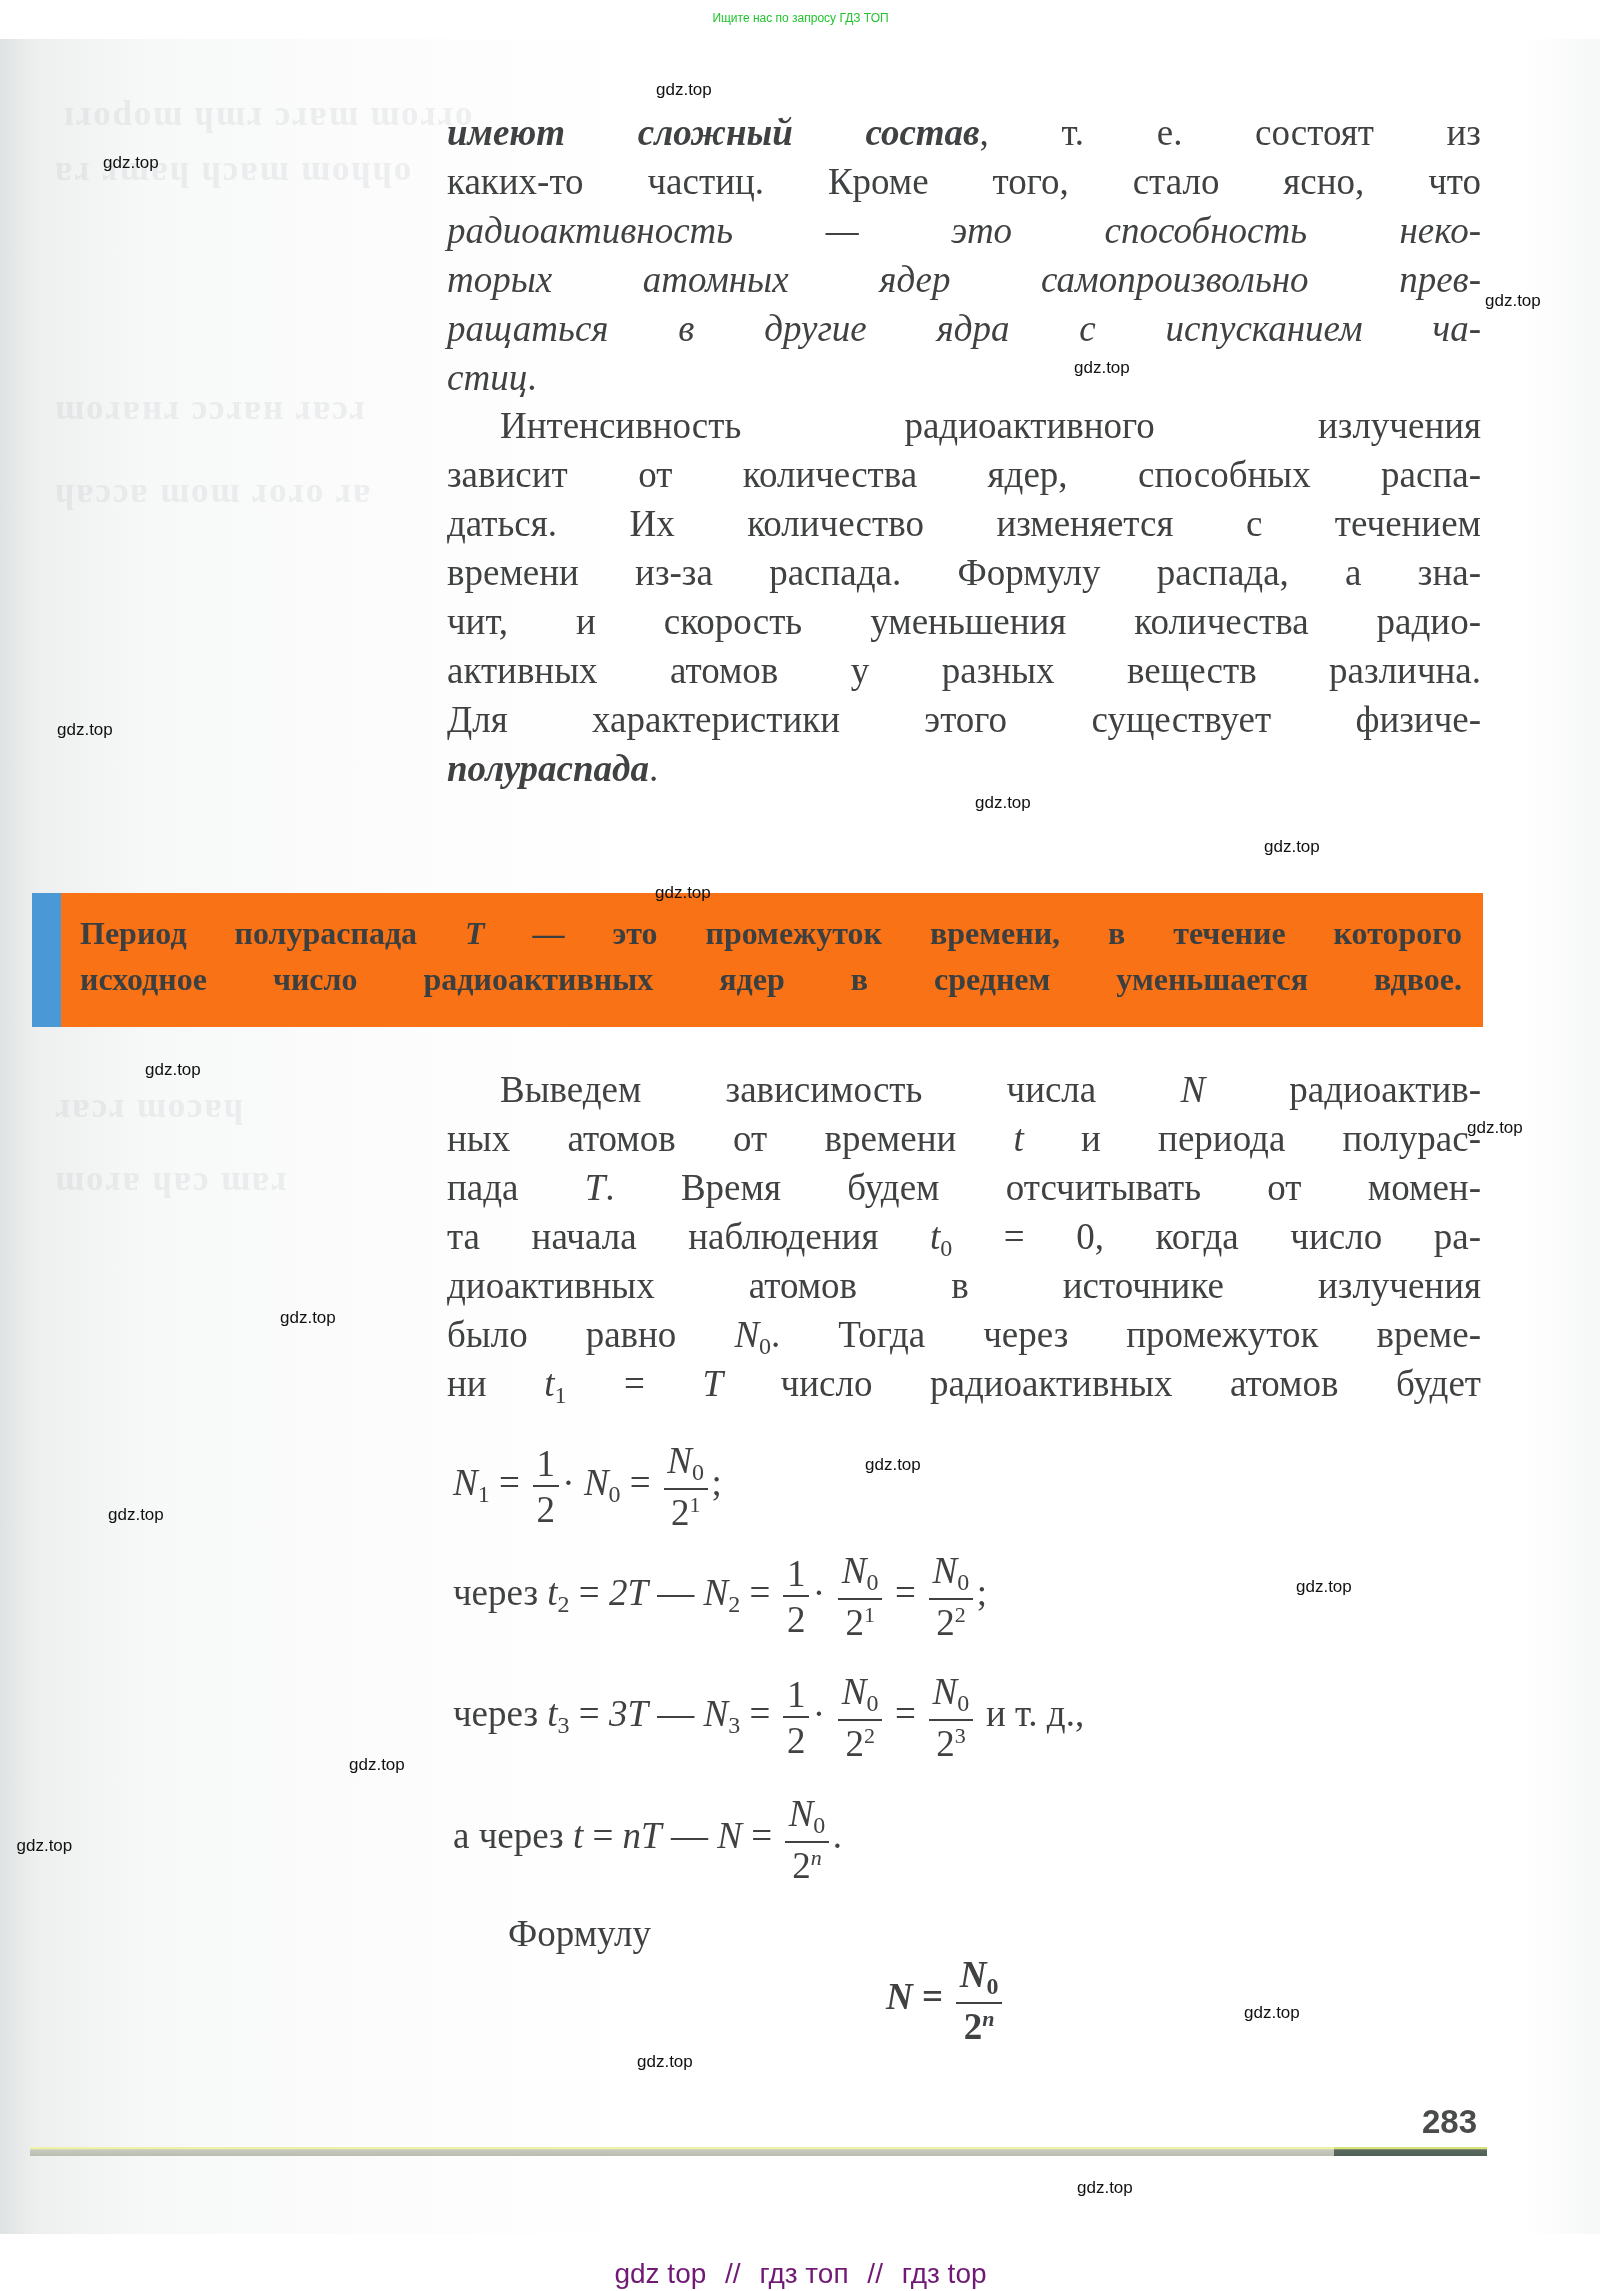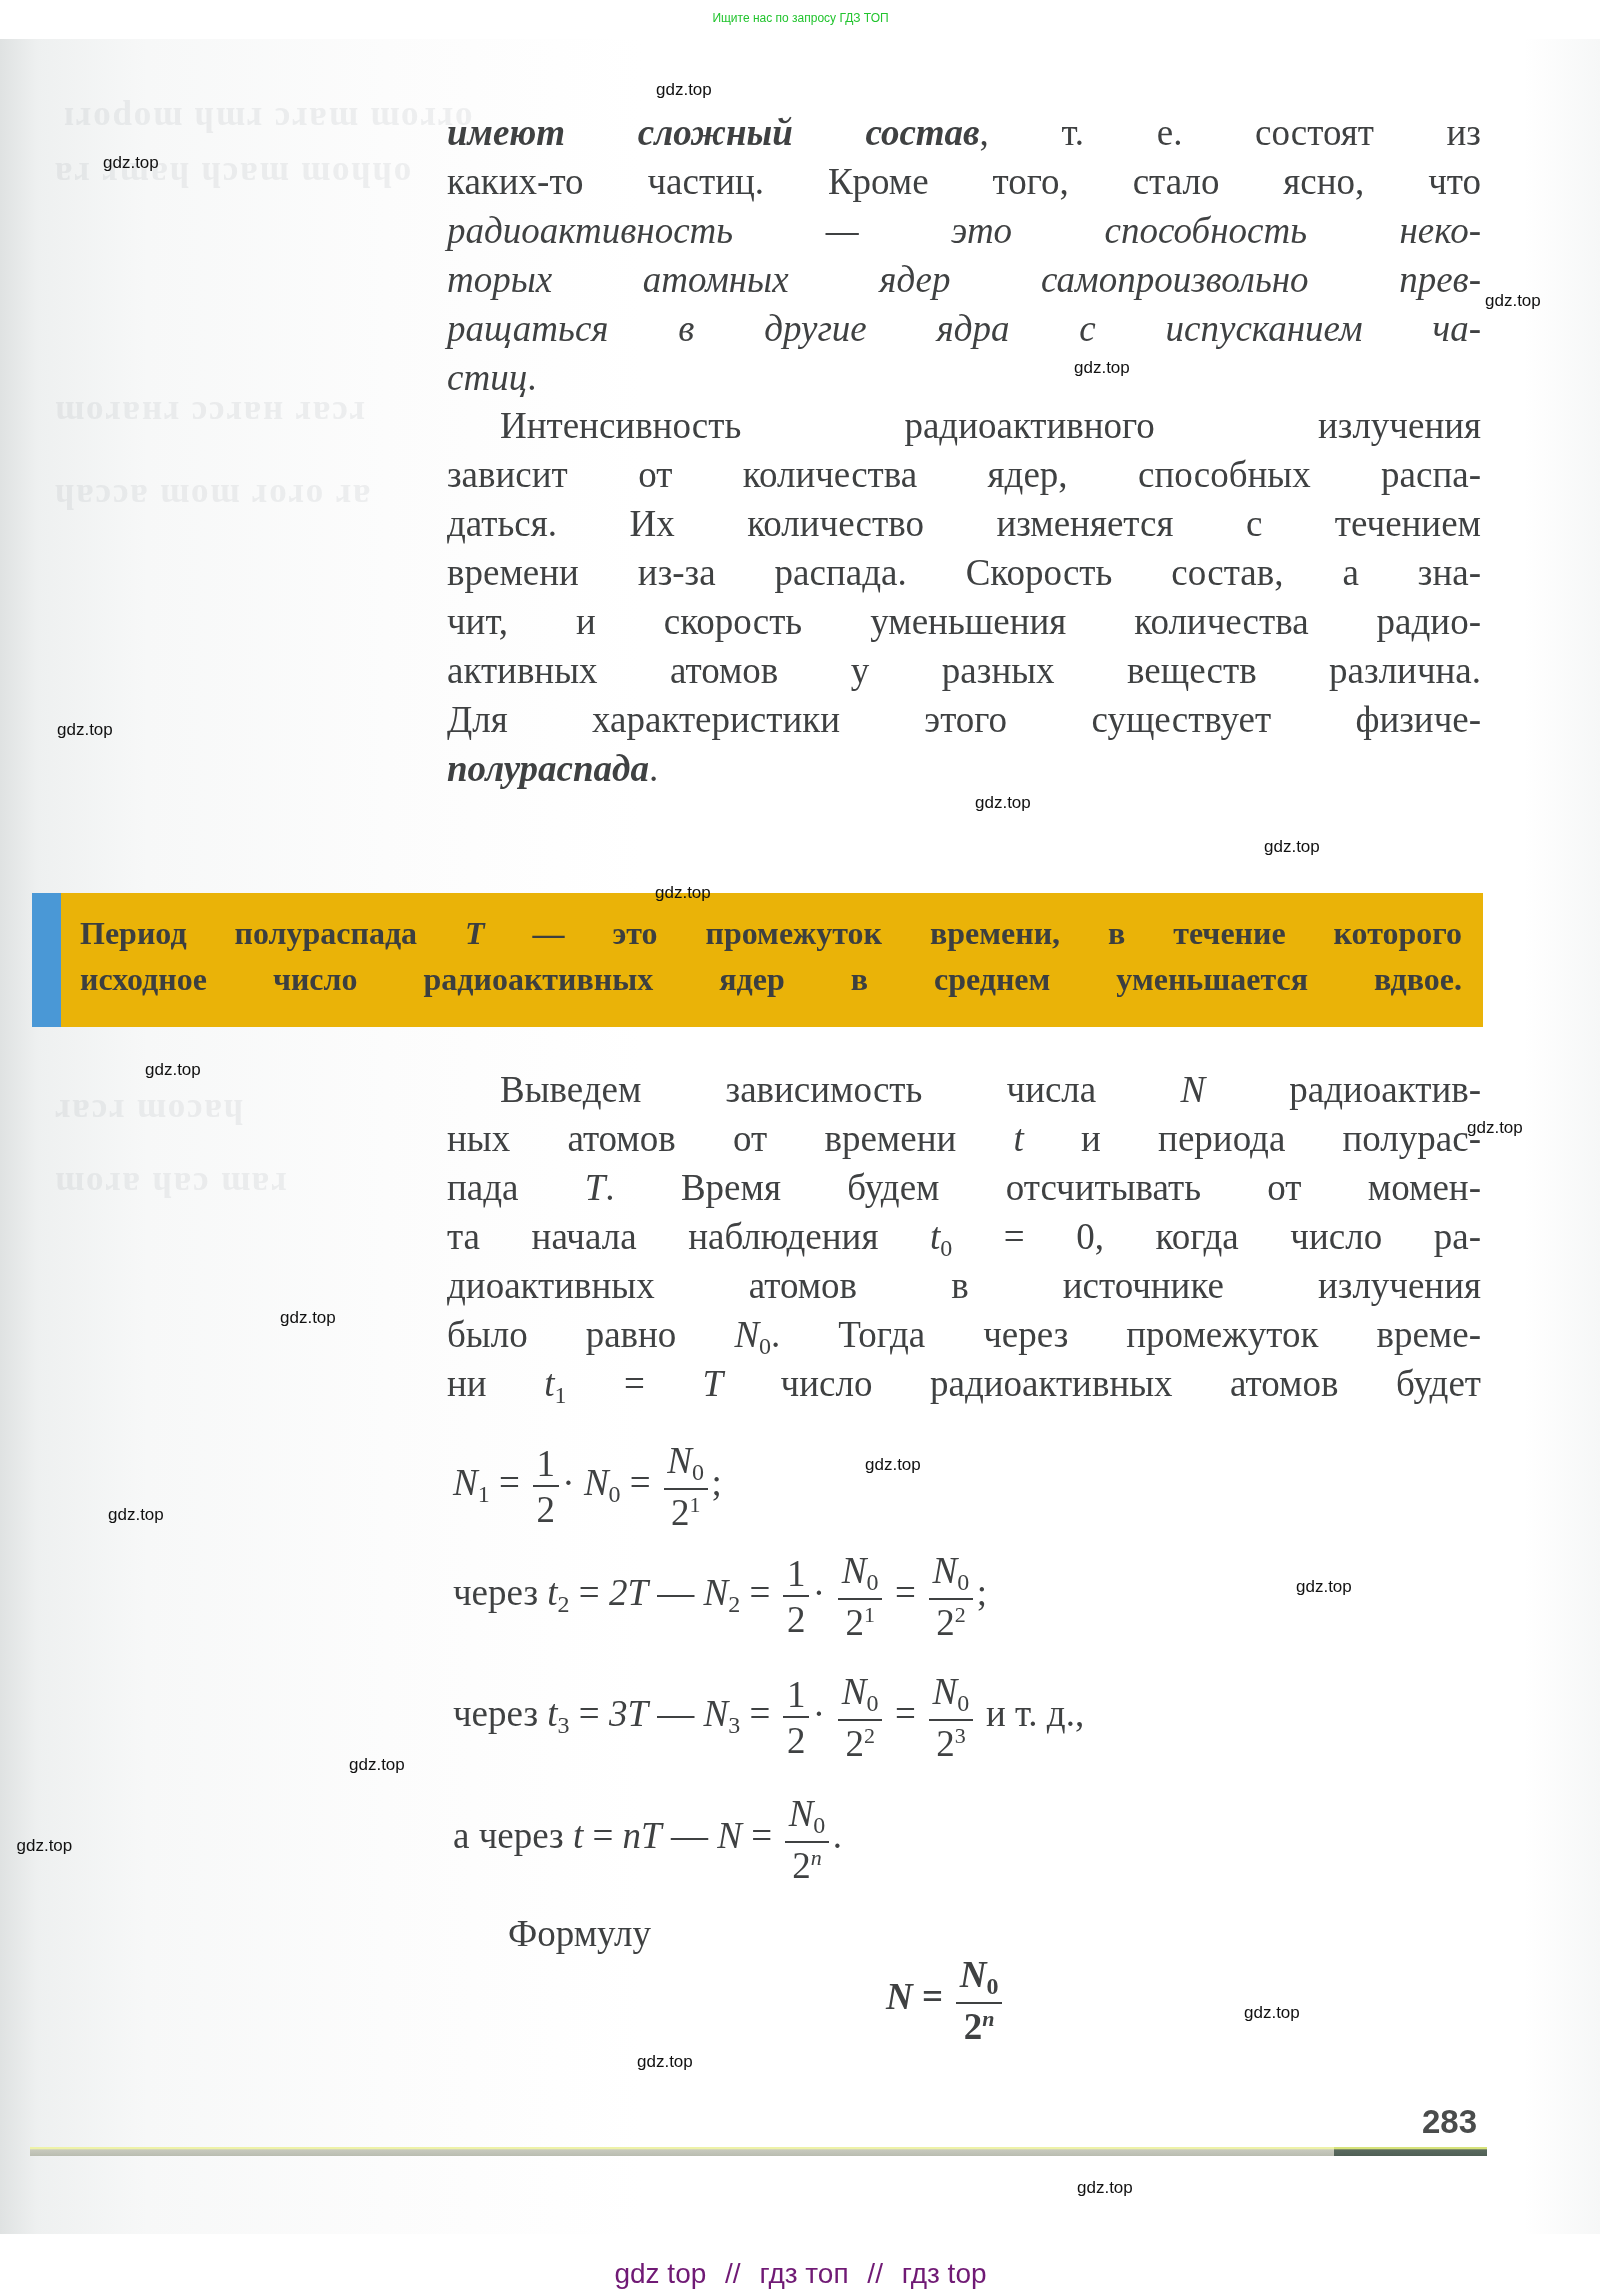--- a/index.html
+++ b/index.html
@@ -29,21 +29,21 @@
     display: block; white-space: nowrap; text-align: justify; text-align-last: justify;
     height: 49px;
   }
   .line.last { text-align-last: left; }
   .line.indent { padding-left: 53px; }
   .it { font-style: italic; }
   .bi { font-style: italic; font-weight: bold; }
   .bold { font-weight: bold; }
   .def-box {
     position: absolute; left: 32px; top: 893px; width: 1451px; height: 134px;
-    background: #eab308;
+    background: #f97316;
   }
   .def-bar {
     position: absolute; left: 0; top: 0; width: 28.5px; height: 134px; background: #4a98d6;
   }
   .def-text {
     position: absolute; left: 48px; top: 16.5px; width: 1382px;
     font-weight: bold; color: #3c3f40; font-size: 32px; line-height: 46px;
   }
   .def-text .line { height: 46px; }
   .math { font-style: italic; }
@@ -98,21 +98,21 @@
   <span class="line it">радиоактивность — это способность неко-</span>
   <span class="line it">торых атомных ядер самопроизвольно прев-</span>
   <span class="line it">ращаться в другие ядра с испусканием ча-</span>
   <span class="line last"><span class="it">стиц</span><span>.</span></span>
 </div>
 
 <div class="col" style="top:401px;">
   <span class="line indent">Интенсивность радиоактивного излучения</span>
   <span class="line">зависит от количества ядер, способных распа-</span>
   <span class="line">даться. Их количество изменяется с течением</span>
-  <span class="line">времени из-за распада. Скорость состав, а зна-</span>
+  <span class="line">времени из-за распада. Формулу распада, а зна-</span>
   <span class="line">чит, и скорость уменьшения количества радио-</span>
   <span class="line">активных атомов у разных веществ различна.</span>
   <span class="line">Для характеристики этого существует физиче-</span>
   <span class="line last"><span class="bi">полураспада</span><span>.</span></span>
 </div>
 
 <div class="def-box">
   <div class="def-bar"></div>
   <div class="def-text">
     <span class="line"><span>Период полураспада </span><span class="math">T</span><span> — это промежуток времени, в течение которого</span></span>

